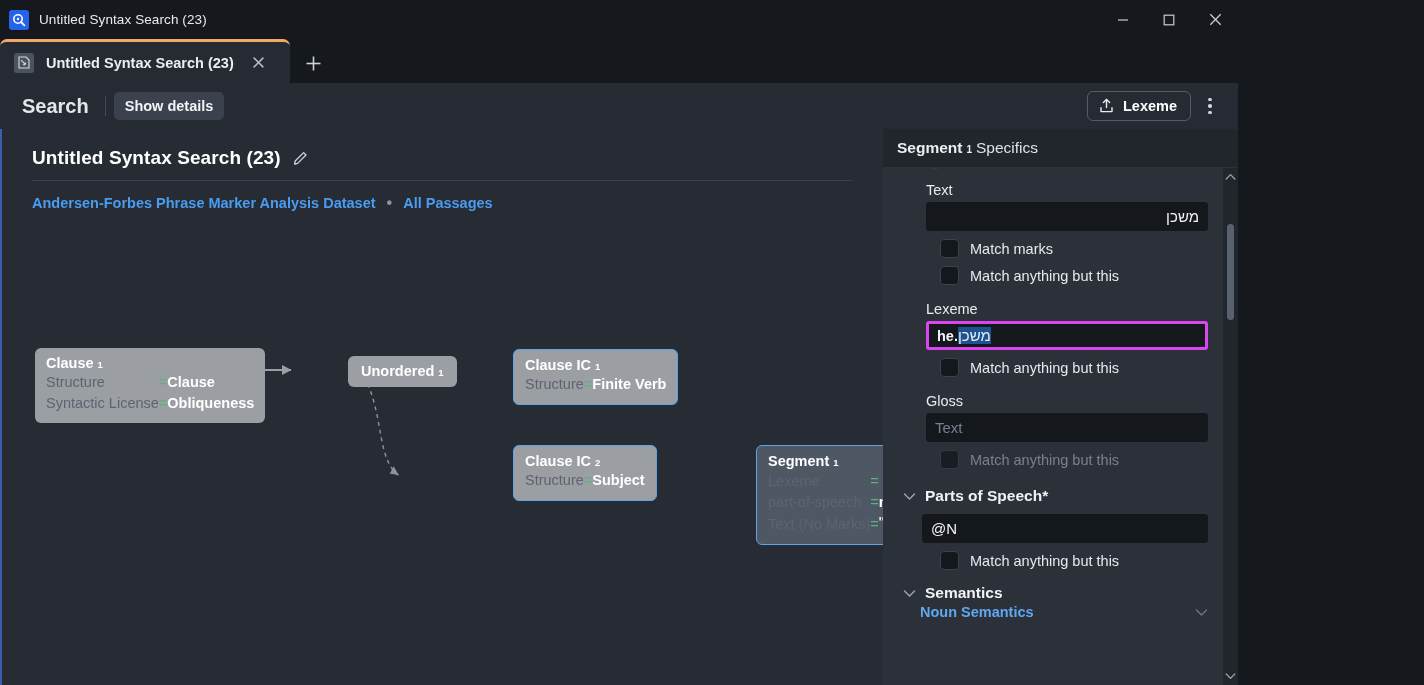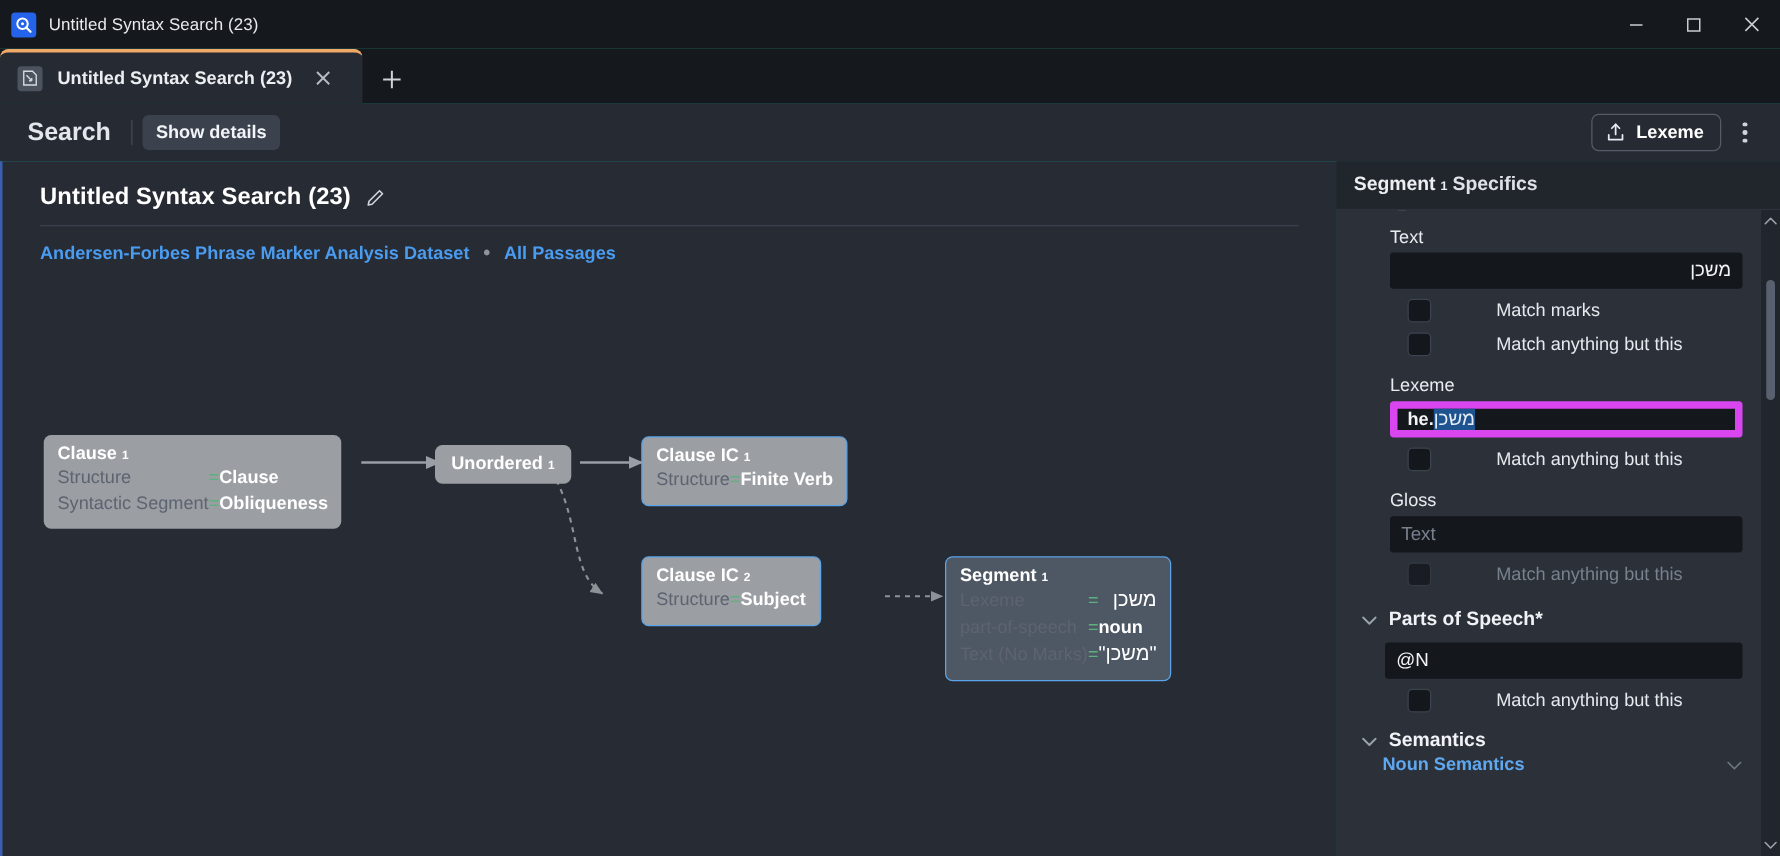--- a/index.html
+++ b/index.html
@@ -4,22 +4,22 @@
 <style>
   * { box-sizing: border-box; margin: 0; padding: 0; }
   html, body {
     width: 1424px; height: 685px;
     background: #15181d;
     font-family: "Liberation Sans", sans-serif;
     overflow: hidden;
   }
   .app {
     position: relative;
-    width: 1424px; height: 685px;
-    background: #14b8a6;
+    width: 1238px; height: 685px;
+    background: #1d4ed8;
   }
 
   
   .titlebar {
     position: absolute; top: 0; left: 0; right: 0; height: 39px;
     background: #15181d;
     display: flex; align-items: center;
   }
   .win-icon {
     width: 20px; height: 20px; margin-left: 9px; margin-right: 10px;
@@ -155,21 +155,21 @@
   }
   .panel-head {
     height: 39px; flex: 0 0 auto;
     display: flex; align-items: center;
     padding: 0 14px;
     border-bottom: 1px solid #2e333b;
     background: #21252c;
   }
   .panel-head-txt { color: #eceef1; font-size: 15.5px; font-weight: 700; display: flex; align-items: baseline; gap: 4px; }
   .panel-head-txt sub { font-size: 10px; }
-  .panel-head-txt .light { font-weight: 700; color: #dfe2e7; }
+  .panel-head-txt .light { font-weight: 400; color: #dfe2e7; }
   .panel-body {
     position: relative; flex: 1 1 auto;
     background: #2b3039;
     overflow: hidden;
     padding: 0 30px 0 12px;
   }
   .scroll-inner { position: absolute; top: -22px; left: 12px; right: 30px; }
   .radio-row { display: flex; align-items: center; gap: 10px; padding: 4px 0 0 31px; }
   .radio {
     width: 19px; height: 19px; border-radius: 50%;
@@ -181,30 +181,30 @@
   .fld-label { color: #e9ebef; font-size: 14.5px; margin-bottom: 4px; }
   .sub-label { color: #5fa8f0; font-size: 14.5px; font-weight: 700; }
   .txtbox {
     height: 29px; background: #14171c;
     border: 1px solid #14171c; border-radius: 3px;
     color: #f2f4f7; font-size: 15px;
     display: flex; align-items: center;
     padding: 0 8px;
   }
   .txtbox.rtl { direction: rtl; justify-content: flex-start; }
-  .txtbox.focus { border: 6px solid #d946ef; }
+  .txtbox.focus { border: 3px solid #d946ef; }
   .txtbox .ph { color: #78818d; }
   .sel-hl { background: #1d5490; color: #e8eef6; }
   .ltr-pre { direction: ltr; font-size: 14.5px; font-weight: 700; }
   .chk-row { display: flex; align-items: center; gap: 11px; margin-top: 8px; padding-left: 14px; }
   .chk {
     width: 19px; height: 19px; border-radius: 4px;
     background: #14171c; border: 1px solid #3c434e; flex: 0 0 auto;
   }
-  .chk-lbl { color: #e6e9ed; font-size: 14.5px; margin-left: 41px; }
+  .chk-lbl { color: #e6e9ed; font-size: 14.5px; }
   .chk-row.dim .chk { border-color: #333a44; background: #191d23; }
   .chk-row.dim .chk-lbl { color: #79818d; }
   .sect-head {
     display: flex; align-items: center; gap: 9px;
     margin-top: 18px; padding-left: 8px;
     color: #f0f2f5; font-size: 15.5px; font-weight: 700;
   }
   .chev { color: #9aa2ad; display: flex; align-items: center; }
   .sect-sub { display: flex; align-items: center; margin-top: 2px; padding-left: 25px; }
   .sect-sub .chev-r { margin-left: auto; color: #6d7580; }
@@ -347,21 +347,21 @@
             <sub>1</sub>
         </div>
         <table class="gtable">
           <tbody>
               <tr>
             <td class="g-key">Structure</td>
             <td class="g-eq">=</td>
             <td class="g-val">Clause</td>
           </tr>
           <tr>
-            <td class="g-key">Syntactic Segment</td>
+            <td class="g-key">Syntactic License</td>
             <td class="g-eq">=</td>
             <td class="g-val">Obliqueness</td>
           </tr>
         </tbody>
           </table>
       </div>
 
       <div class="gnode pill" style="left:346px; top:135px;">
         <div class="gnode-title" style="margin-bottom:0;">
           <span>Unordered</span>

